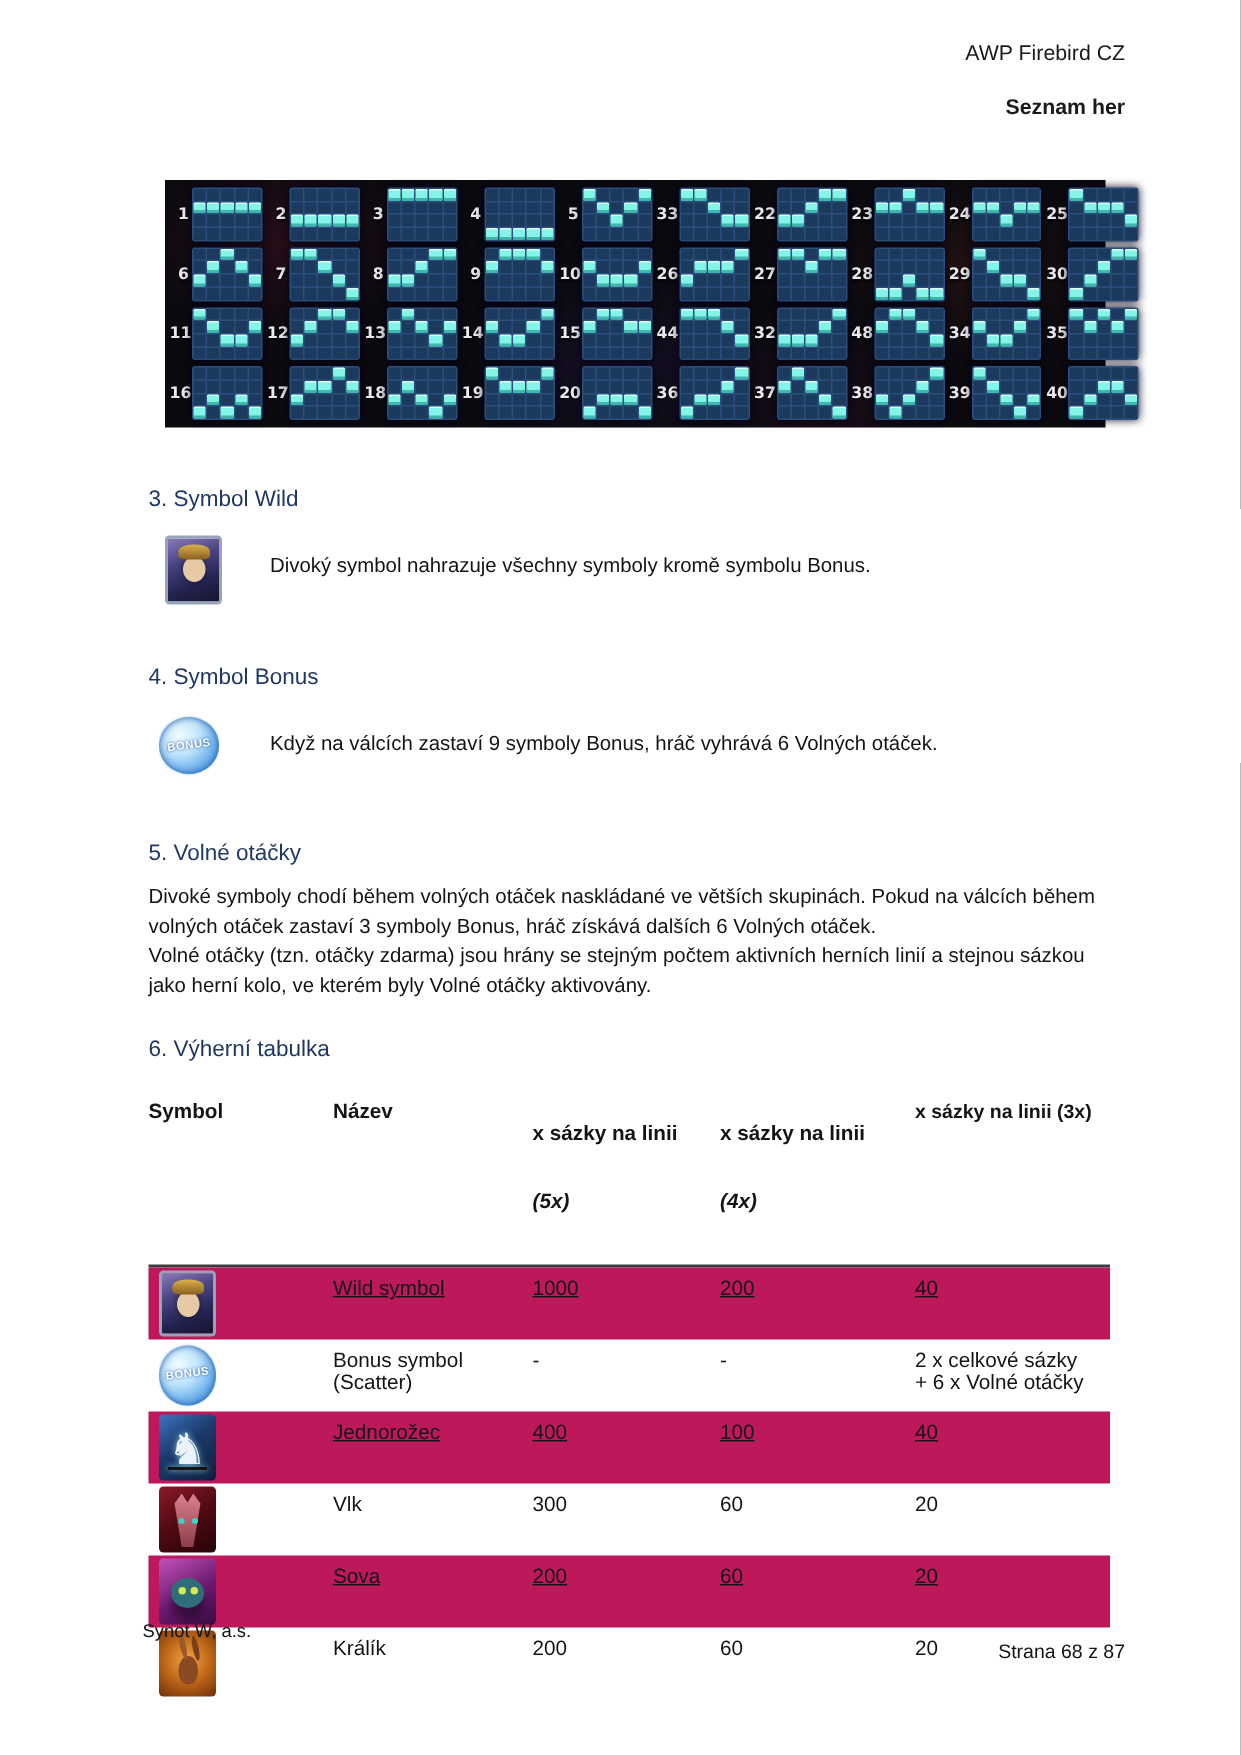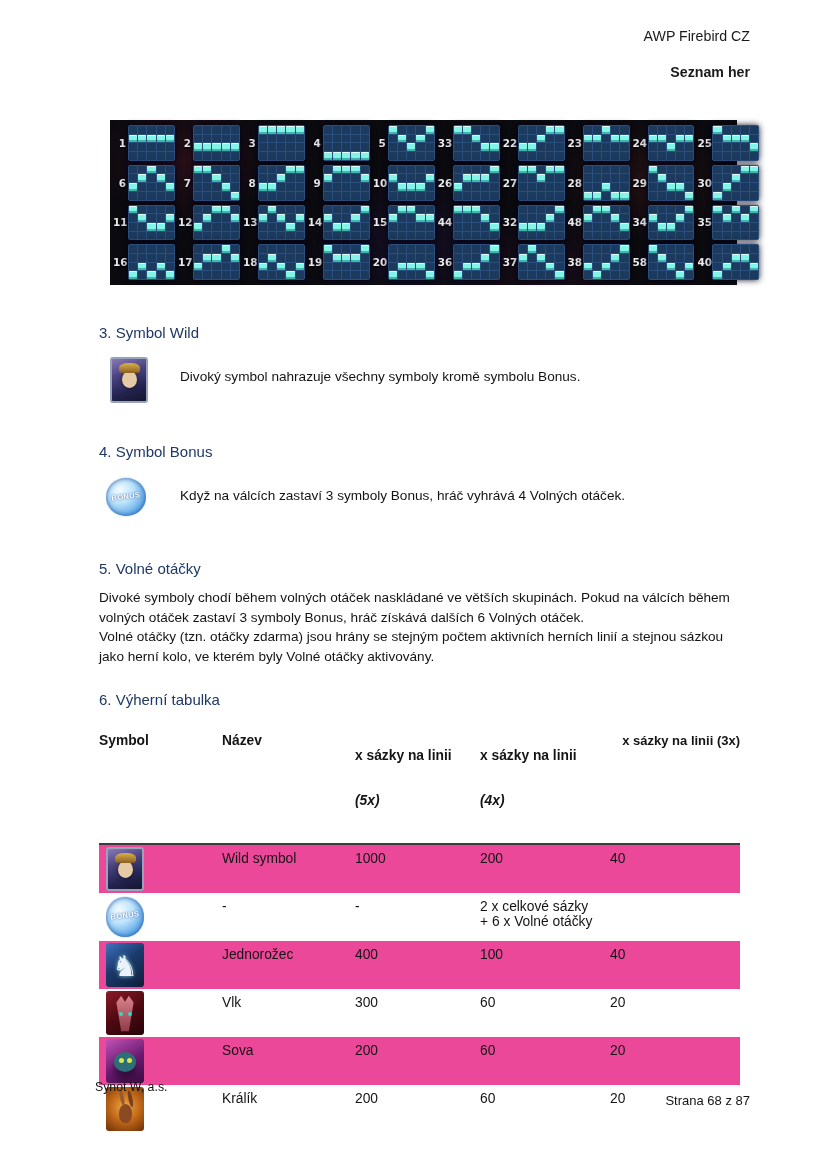--- a/index.html
+++ b/index.html
@@ -69,23 +69,23 @@
      background:#9a5a2e;transform:rotate(-12deg);box-shadow:8px 3px 0 #7a3e1c;}
 
   .wild-slot{left:110px;top:357px;} .wild-slot .sym{height:46px;}
   .bonus-slot{left:106px;top:476px;} .bonus-slot .sym{width:40px;height:42px;}
 
   
   .paytable{position:absolute;left:99px;top:727px;width:641px;font-size:13.8px;}
   .thead{display:grid;grid-template-columns:123px 133px 125px 130px 130px;font-weight:bold;
          border-bottom:2.5px solid #3c3c3c;padding-bottom:20px;align-items:start;}
   .th .sub{margin-top:15px;font-style:italic;}
-  .th5{font-size:13px;text-align:right;}
+  .th5{font-size:13px;}
   .trow{display:grid;grid-template-columns:123px 133px 125px 130px 130px;min-height:44px;align-items:start;}
-  .trow.alt{background:#ec4899;}
+  .trow.alt{background:#be185d;text-decoration:underline;}
   .tcell{padding-top:6px;white-space:pre-line;}
   .sym-cell{padding:2px 0 2px 7px;}
 
   
   .foot-l{position:absolute;left:95px;top:1080px;font-size:12.3px;}
   .foot-r{position:absolute;right:77px;top:1093px;font-size:13px;}
 </style>
 </head>
 <body>
 
@@ -1039,21 +1039,21 @@
           <div class="pl-cell"></div>
           <div class="pl-cell"></div>
           <div class="pl-cell"></div>
           <div class="pl-cell on"></div>
           <div class="pl-cell"></div>
           <div class="pl-cell"></div>
           <div class="pl-cell"></div>
         </div>
       </div>
       <div class="pl-item">
-        <span class="pl-num">58</span>
+        <span class="pl-num">39</span>
         <div class="pl-grid">
           <div class="pl-cell on"></div>
           <div class="pl-cell"></div>
           <div class="pl-cell"></div>
           <div class="pl-cell"></div>
           <div class="pl-cell"></div>
           <div class="pl-cell"></div>
           <div class="pl-cell on"></div>
           <div class="pl-cell"></div>
           <div class="pl-cell"></div>
@@ -1102,21 +1102,21 @@
       <div class="sym icon-wild"></div>
     </div>
   <div class="body-text" style="left:180px;top:367px;width:540px">Divoký symbol nahrazuje všechny symboly kromě symbolu Bonus.</div>
 
   <div class="sec-h" style="top:443px">4. Symbol Bonus</div>
   <div class="abs bonus-slot">
       <div class="sym icon-bonus">
         <span class="b-label">BONUS</span>
       </div>
     </div>
-  <div class="body-text" style="left:180px;top:486px;width:560px">Když na válcích zastaví 3 symboly Bonus, hráč vyhrává 4 Volných otáček.</div>
+  <div class="body-text" style="left:180px;top:486px;width:560px">Když na válcích zastaví 9 symboly Bonus, hráč vyhrává 6 Volných otáček.</div>
 
   <div class="sec-h" style="top:560px">5. Volné otáčky</div>
   <div class="body-text" style="left:99px;top:588px;width:700px">Divoké symboly chodí během volných otáček naskládané ve větších skupinách. Pokud na válcích během
 volných otáček zastaví 3 symboly Bonus, hráč získává dalších 6 Volných otáček.
 Volné otáčky (tzn. otáčky zdarma) jsou hrány se stejným počtem aktivních herních linií a stejnou sázkou
 jako herní kolo, ve kterém byly Volné otáčky aktivovány.</div>
 
   <div class="sec-h" style="top:691px">6. Výherní tabulka</div>
 
   <div class="paytable">
@@ -1142,20 +1142,22 @@
           <div class="tcell">1000</div>
           <div class="tcell">200</div>
           <div class="tcell">40</div>
         </div>
         <div class="trow">
           <div class="sym-cell">
             <div class="sym icon-bonus">
               <span class="b-label">BONUS</span>
             </div>
           </div>
+          <div class="tcell">Bonus symbol
+(Scatter)</div>
           <div class="tcell">-</div>
           <div class="tcell">-</div>
           <div class="tcell">2 x celkové sázky
 + 6 x Volné otáčky</div>
         </div>
         <div class="trow alt">
           <div class="sym-cell">
             <div class="sym icon-unicorn">
               <span class="u-glyph">♞</span>
             </div>

